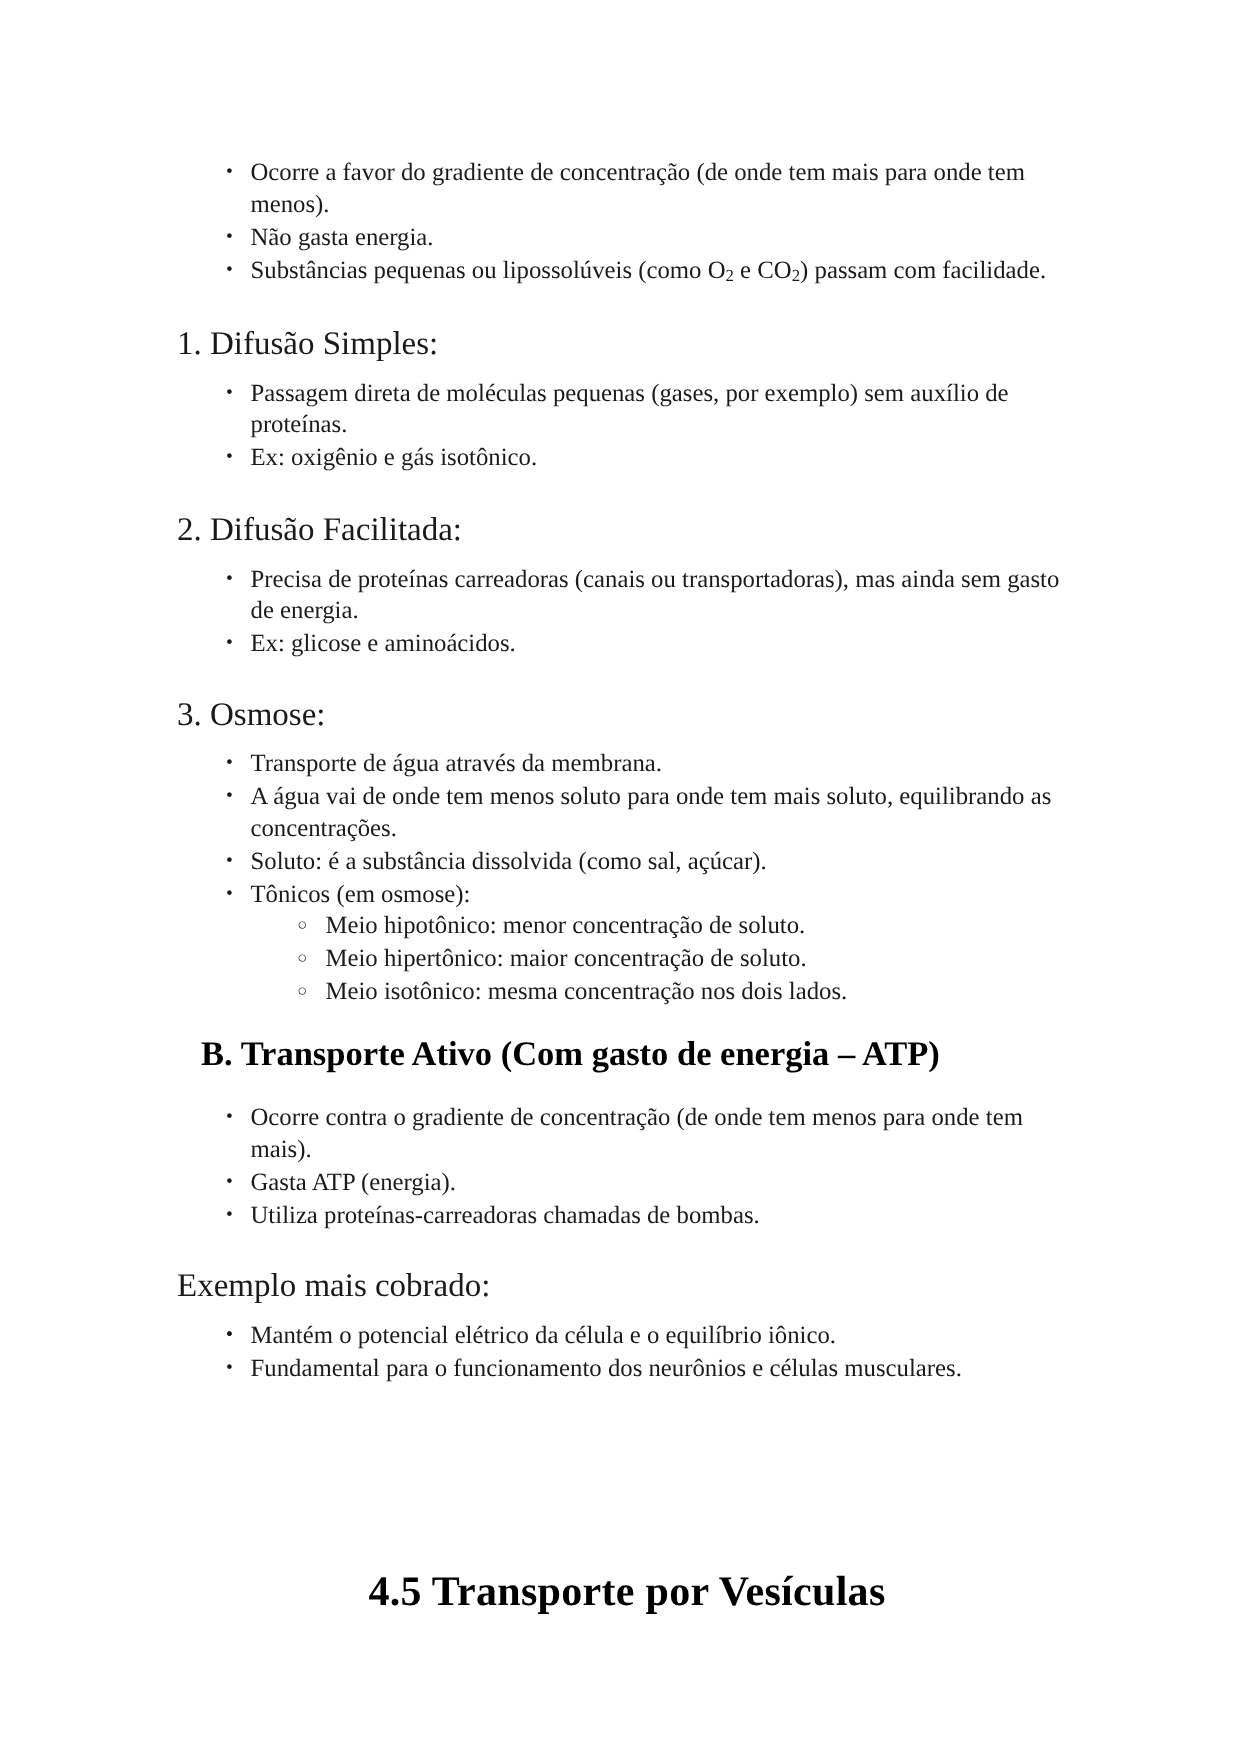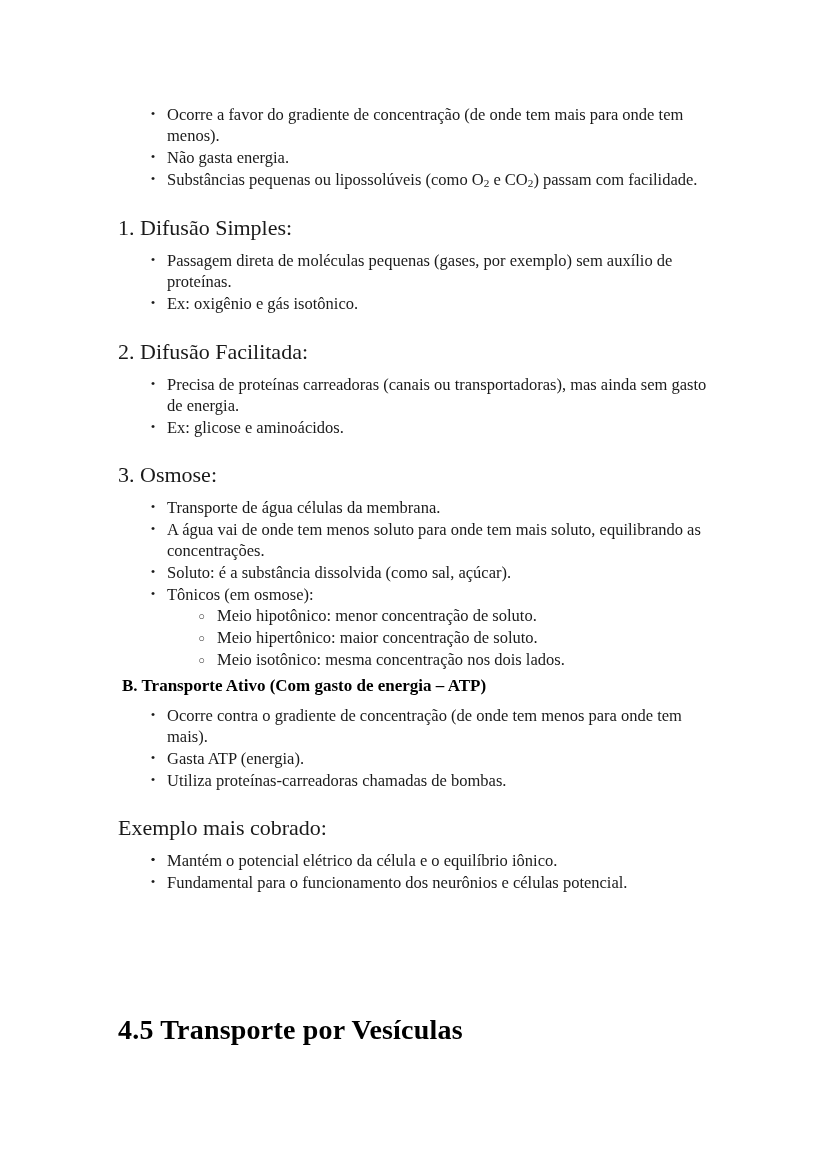--- a/index.html
+++ b/index.html
@@ -86,39 +86,40 @@
     width: 11px;
     text-align: center;
     font-size: 11px;
     line-height: 2;
     color: #2a2a2a;
     user-select: none;
   }
 
   
   .heading-bold {
-    font-size: 17px;
+    font-size: 23px;
     font-weight: bold;
     line-height: 1.3;
-    margin: 4px;
+    margin: 16px;
     color: #000000;
   }
   .heading-large {
     font-size: 28px;
     font-weight: bold;
     line-height: 1.25;
     margin: 0;
     color: #000000;
     letter-spacing: 0.2px;
   }
   .heading-large-wrap {
     position: absolute;
     left: 118px;
-    top: 1012px;
+    top: 1044px;
     width: 600px;
+    text-align: center;
   }
 
   sub { font-size: 0.68em; vertical-align: -0.22em; }
   sup { font-size: 0.68em; vertical-align: 0.38em; }
 </style>
 </head>
 <body>
 
 <div class="page">
 
@@ -160,21 +161,21 @@
       <li>
         <span class="marker">•</span>
         <span>Ex: glicose e aminoácidos.</span>
       </li>
     </ul>
 
     <p class="para gap-before-md">3. Osmose:</p>
     <ul class="bullets">
       <li>
         <span class="marker">•</span>
-        <span>Transporte de água células da membrana.</span>
+        <span>Transporte de água através da membrana.</span>
       </li>
       <li>
         <span class="marker">•</span>
         <span>A água vai de onde tem menos soluto para onde tem mais soluto, equilibrando as concentrações.</span>
       </li>
       <li>
         <span class="marker">•</span>
         <span>Soluto: é a substância dissolvida (como sal, açúcar).</span>
       </li>
       <li>
@@ -220,21 +221,21 @@
     <ul class="bullets">
       <li>
         <span class="marker">•</span>
       </li>
       <li>
         <span class="marker">•</span>
         <span>Mantém o potencial elétrico da célula e o equilíbrio iônico.</span>
       </li>
       <li>
         <span class="marker">•</span>
-        <span>Fundamental para o funcionamento dos neurônios e células potencial.</span>
+        <span>Fundamental para o funcionamento dos neurônios e células musculares.</span>
       </li>
     </ul>
 
   </div>
 
   <div class="heading-large-wrap">
     <h1 class="heading-large">4.5 Transporte por Vesículas</h1>
   </div>
 
 </div>

